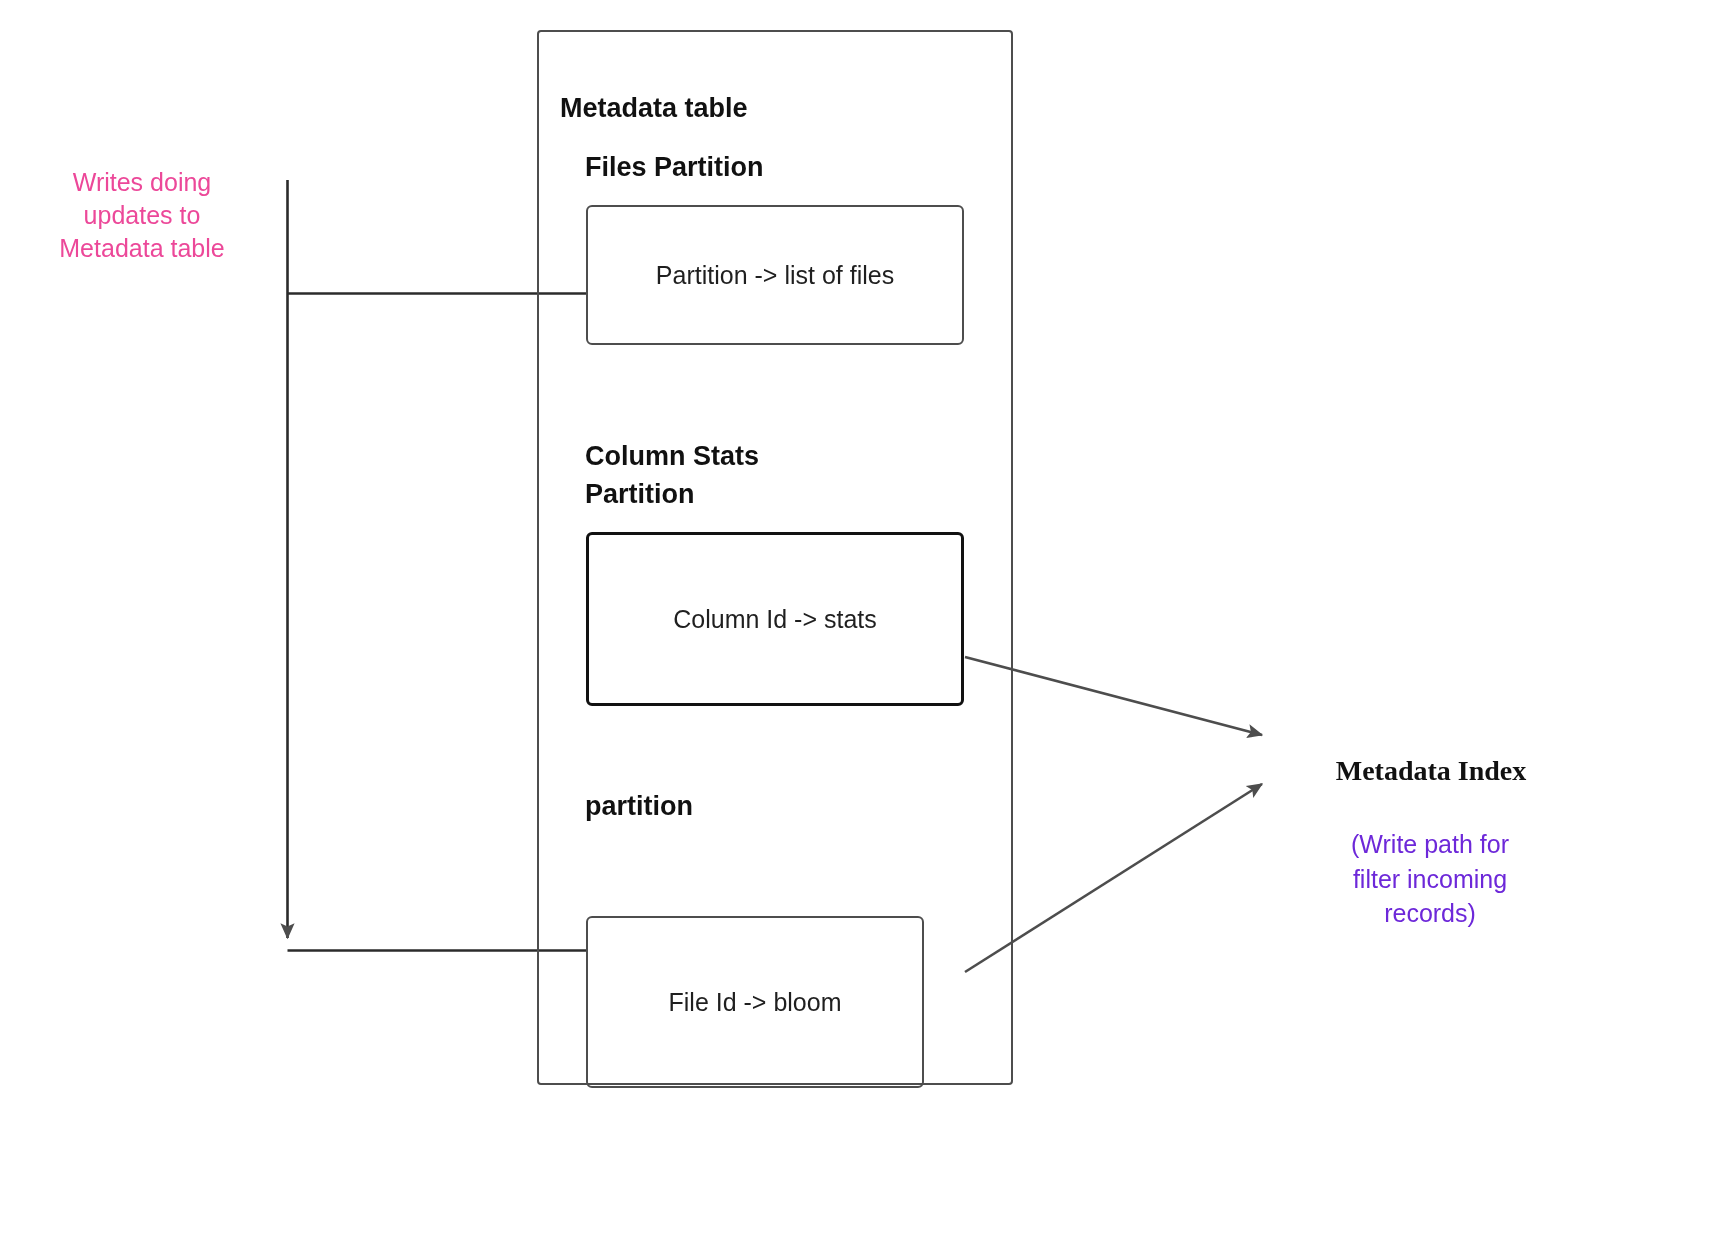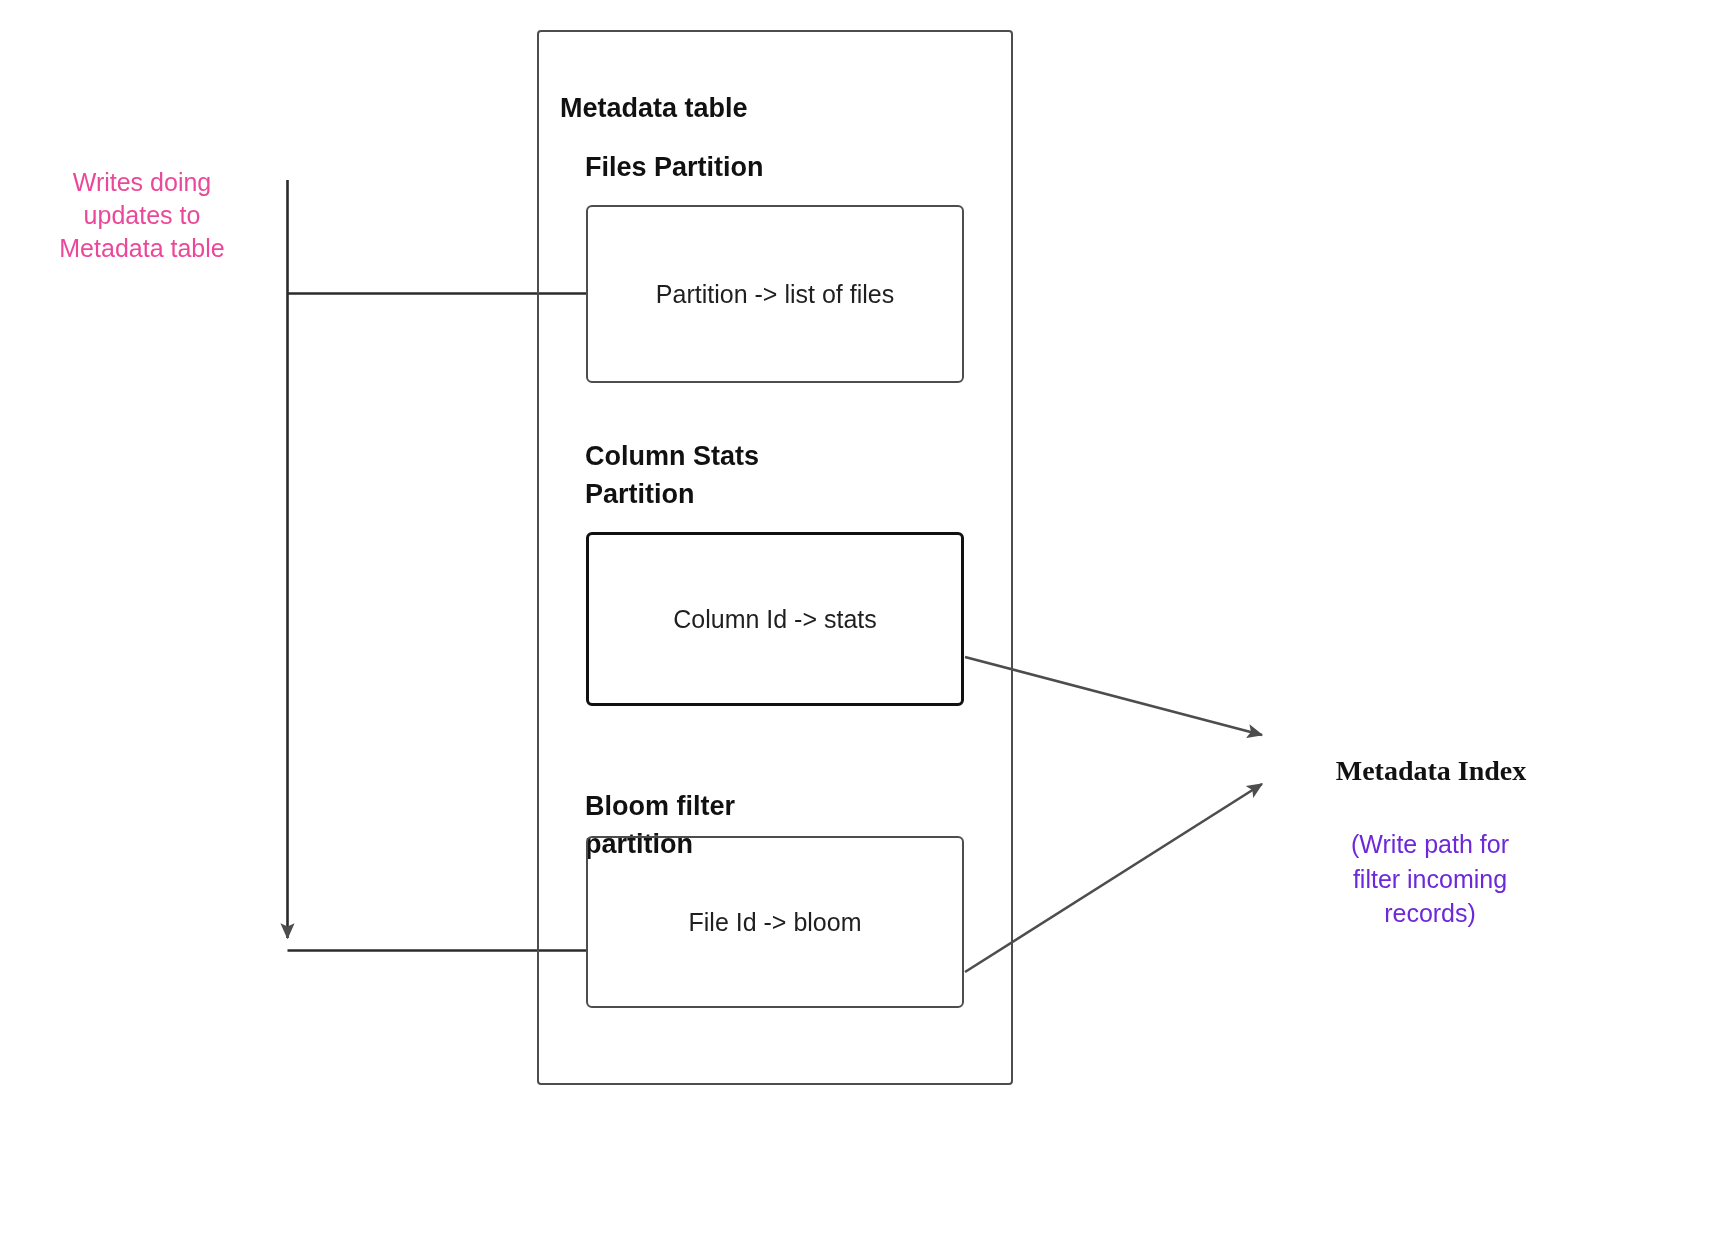--- a/index.html
+++ b/index.html
@@ -91,29 +91,29 @@
     display: flex;
     align-items: center;
     justify-content: center;
     text-align: center;
     font-size: 25px;
     color: #1f1f1f;
     line-height: 1.44;
     background: transparent;
   }
   #files-box {
-    left: 586px; top: 205px; width: 378px; height: 178px;
+    left: 586px; top: 205px; width: 378px; height: 140px;
   }
   #colstats-box {
     left: 586px; top: 532px; width: 378px; height: 174px;
     border-color: #111111;
     border-width: 3px;
   }
   #bloom-box {
-    left: 586px; top: 836px; width: 378px; height: 172px;
+    left: 586px; top: 916px; width: 338px; height: 172px;
   }
   .partition-box .line { white-space: nowrap; display: block; }
 
   
   #metadata-index-title {
     position: absolute;
     left: 1286px;
     top: 744px;
     width: 290px;
     text-align: center;
@@ -193,21 +193,20 @@
     <div>Partition</div>
   </div>
 
   <div class="partition-box" id="colstats-box">
     <div>
       <span class="line">Column Id  -&gt; stats</span>
     </div>
   </div>
 
   <div class="section-heading" id="bloom-partition-heading">
-    <div>Bloom filter</div>
     <div>partition</div>
   </div>
 
   <div class="partition-box" id="bloom-box">
     <div>
       <span class="line">File Id -&gt; bloom</span>
     </div>
   </div>
 
   <div class="txt" id="metadata-index-title">Metadata Index</div>

